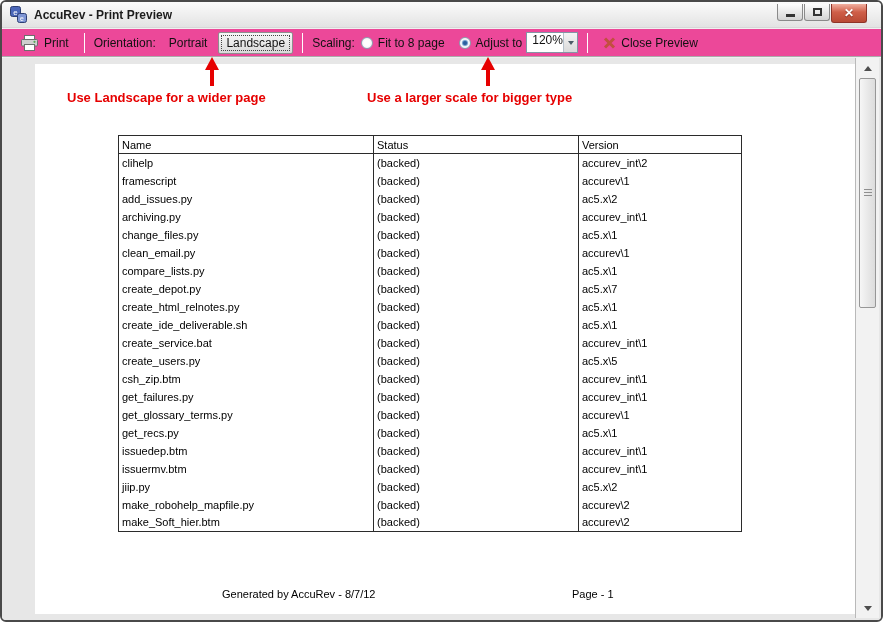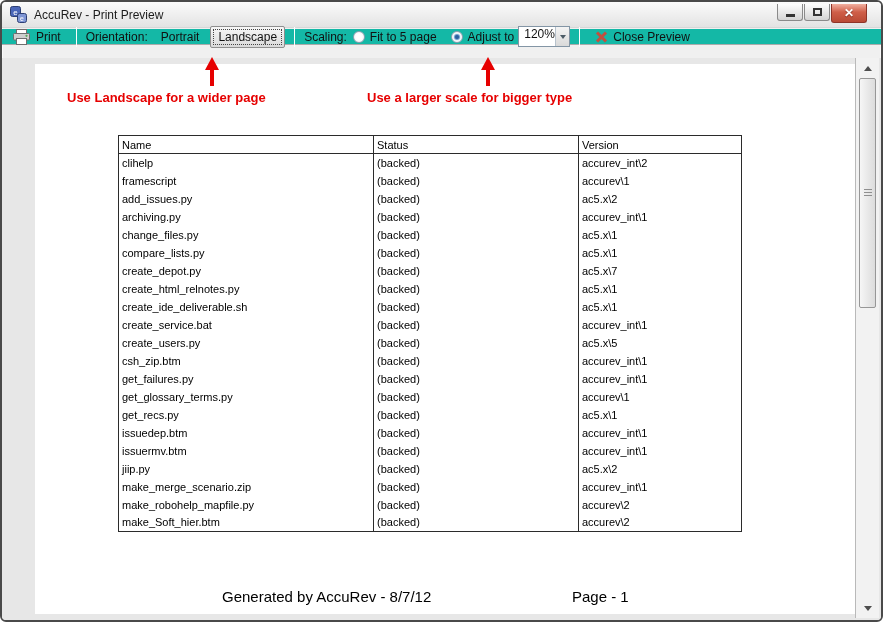--- a/index.html
+++ b/index.html
@@ -12,44 +12,44 @@
   }
 
   
   .titlebar {
     position:absolute; top:0; left:0; right:0; height:26px;
     background:linear-gradient(#fbfbfb,#e3e3e3);
     display:flex; align-items:center; padding-left:8px;
     border-bottom:1px solid #d7d7d7;
   }
   .app-icon { width:17px; height:17px; margin-right:7px; }
-  .title-text { font-size:12px; color:#1c1c1c; }
+  .title-text { font-size:12px; color:#1c1c1c;font-weight:bold; }
   .win-controls { position:absolute; top:2px; right:14px; display:flex; }
   .win-btn {
     height:17px; border:1px solid #8a8a8a; border-top:none;
     background:linear-gradient(#fdfdfd,#d4d4d4);
     display:flex; align-items:center; justify-content:center;
     border-radius:0 0 3px 3px; margin-left:1px; cursor:default;
   }
   .win-btn.minimize, .win-btn.maximize { width:26px; }
   .win-btn.close {
     width:36px; height:19px;
     background:linear-gradient(#f2b0a0,#cf5f49 45%,#b94a35);
     border-color:#8f3428; color:#fff; font-weight:bold; font-size:12px;
     text-shadow:0 1px 1px #7c2a1e;
   }
   .min-glyph { width:9px; height:3px; background:#333; margin-top:6px; }
   .max-glyph { width:9px; height:8px; border:2px solid #333; }
 
   
   .toolbar {
-    position:absolute; top:27px; left:0; right:0; height:16px;
-    background:#14b8a6; border-bottom:1px solid #ababab;
+    position:absolute; top:27px; left:0; right:0; height:28px;
+    background:#ec4899; border-bottom:1px solid #ababab;
     display:flex; align-items:center; font-size:12px; color:#111;
-    padding-left:4px;
+    padding-left:12px;
   }
   .tb-sep { width:1px; height:20px; background:#c3c3c3; border-right:1px solid #fdfdfd; margin:0 9px; }
   .tb-btn { display:flex; align-items:center; gap:5px; padding:3px 6px; cursor:default; }
   .tb-label { margin-right:6px; }
   .flat-btn { padding:3px 7px; cursor:default; }
   .raised-btn {
     border:1px solid #8e8e8e; border-radius:2px;
     background:linear-gradient(#f7f7f7,#dadada);
     padding:3px 7px; outline:1px dotted #444; outline-offset:-4px;
     cursor:default;
@@ -100,21 +100,21 @@
     font-weight:normal; text-align:left;
   }
   .preview-table th { height:18px; border-top:1px solid #2b2b2b; border-bottom:1px solid #2b2b2b; }
   .preview-table td { height:18px; }
   .preview-table th:last-child, .preview-table td:last-child { border-right:1px solid #2b2b2b; }
   .preview-table tbody tr:last-child td { border-bottom:1px solid #2b2b2b; }
   .preview-table col.c1 { width:255px; }
   .preview-table col.c2 { width:205px; }
   .preview-table col.c3 { width:163px; }
 
-  .footer-text { position:absolute; font-size:15px; color:#000; white-space:nowrap; }
+  .footer-text { position:absolute; font-size:11px; color:#000; white-space:nowrap; }
   .footer-left { left:187px; top:524px; }
   .footer-right { left:537px; top:524px; }
 
   
   .scrollbar {
     position:absolute; top:0; right:2px; bottom:2px; width:24px;
     background:#f2f2f2; border-left:1px solid #b9b9b9;
   }
   .sb-btn {
     position:absolute; left:2px; width:20px; height:17px;
@@ -171,21 +171,21 @@
       <span>Print</span>
     </div>
     <div class="tb-sep"></div>
     <span class="tb-label">Orientation:</span>
     <span class="flat-btn">Portrait</span>
     <span class="raised-btn" style="margin-left:4px;">Landscape</span>
     <div class="tb-sep"></div>
     <span class="tb-label">Scaling:</span>
     <div class="radio-wrap">
       <span class="radio"></span>
-      <span>Fit to 5 page</span>
+      <span>Fit to 8 page</span>
     </div>
     <div class="radio-wrap" style="margin-right:2px;">
       <span class="radio checked"></span>
       <span>Adjust to</span>
     </div>
     <div class="combo">
       <span class="combo-value">120%</span>
       <span class="combo-arrow">
           <span class="tri-down-sm"></span>
         </span>
@@ -247,20 +247,25 @@
               <td>archiving.py</td>
               <td>(backed)</td>
               <td>accurev_int\1</td>
             </tr>
             <tr>
               <td>change_files.py</td>
               <td>(backed)</td>
               <td>ac5.x\1</td>
             </tr>
             <tr>
+              <td>clean_email.py</td>
+              <td>(backed)</td>
+              <td>accurev\1</td>
+            </tr>
+            <tr>
               <td>compare_lists.py</td>
               <td>(backed)</td>
               <td>ac5.x\1</td>
             </tr>
             <tr>
               <td>create_depot.py</td>
               <td>(backed)</td>
               <td>ac5.x\7</td>
             </tr>
             <tr>
@@ -310,25 +315,20 @@
             </tr>
             <tr>
               <td>issuermv.btm</td>
               <td>(backed)</td>
               <td>accurev_int\1</td>
             </tr>
             <tr>
               <td>jiip.py</td>
               <td>(backed)</td>
               <td>ac5.x\2</td>
-            </tr>
-            <tr>
-              <td>make_merge_scenario.zip</td>
-              <td>(backed)</td>
-              <td>accurev_int\1</td>
             </tr>
             <tr>
               <td>make_robohelp_mapfile.py</td>
               <td>(backed)</td>
               <td>accurev\2</td>
             </tr>
             <tr>
               <td>make_Soft_hier.btm</td>
               <td>(backed)</td>
               <td>accurev\2</td>

